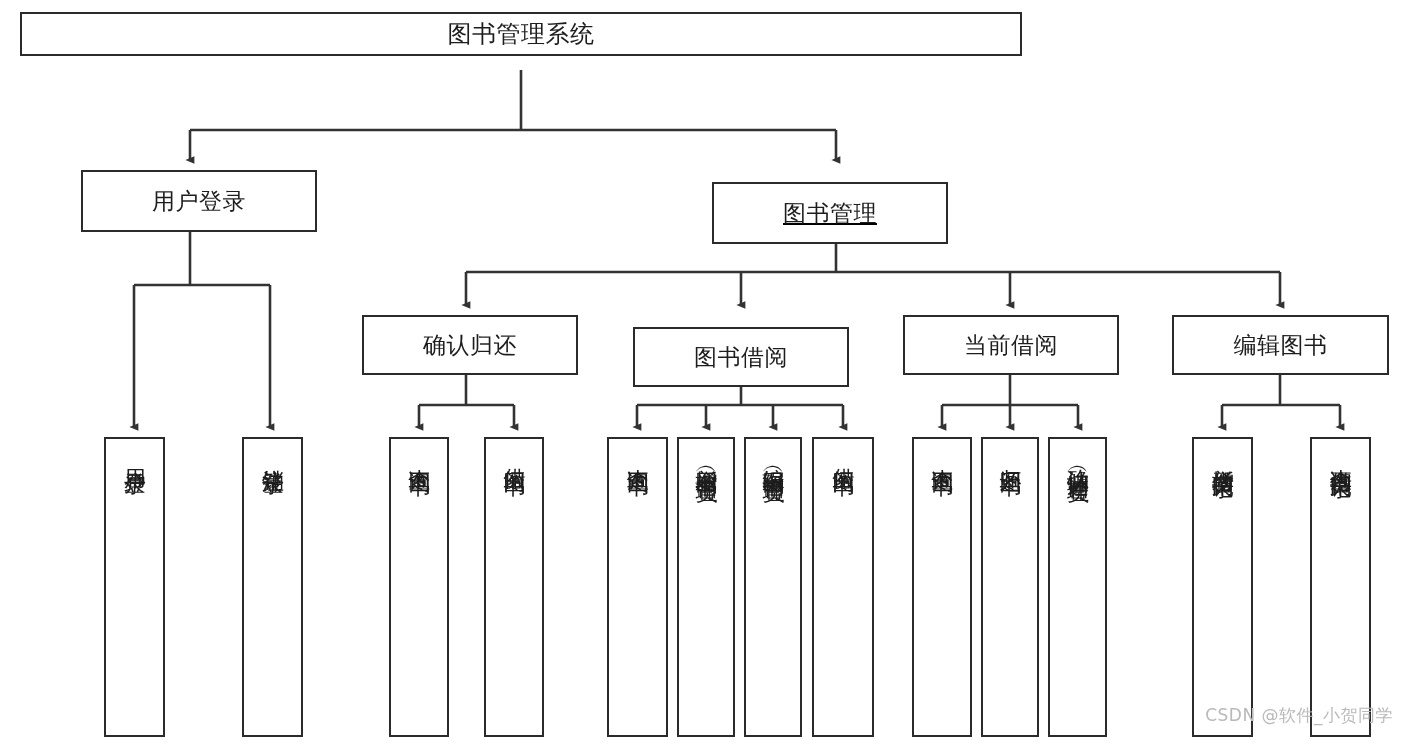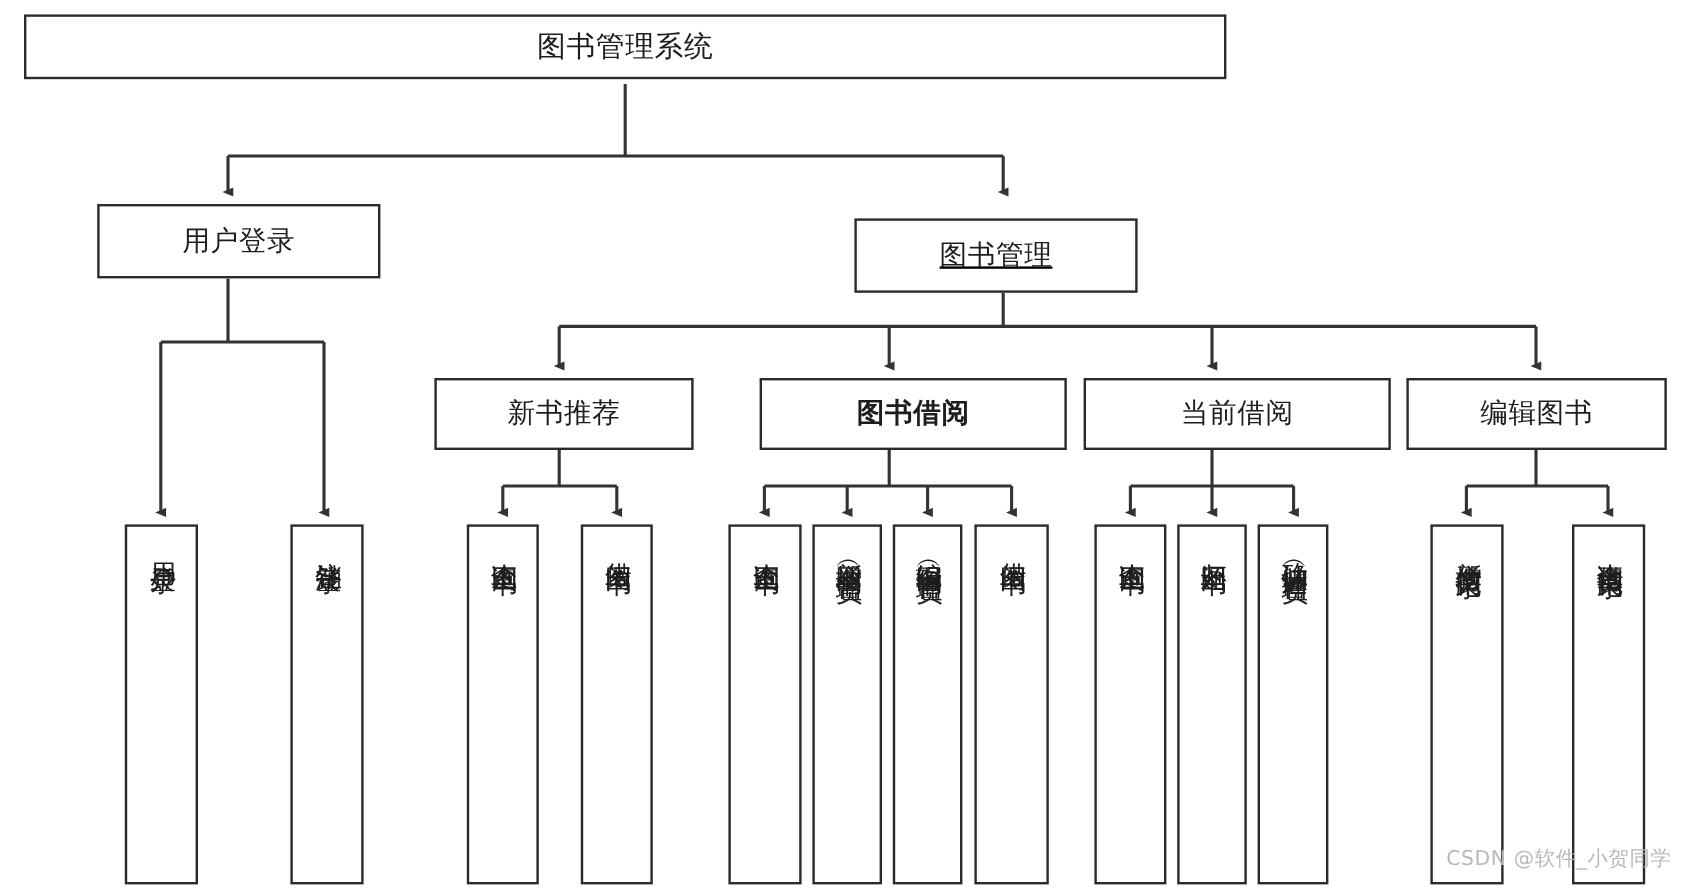--- a/index.html
+++ b/index.html
@@ -133,41 +133,41 @@
       <path d="M1010,405 L1010,427" marker-end="url(#arrow)"></path>
       <path d="M1078,405 L1078,427" marker-end="url(#arrow)"></path>
 
       <path d="M1280,375 L1280,405"></path>
       <path d="M1222,405 L1340,405"></path>
       <path d="M1222,405 L1222,427" marker-end="url(#arrow)"></path>
       <path d="M1340,405 L1340,427" marker-end="url(#arrow)"></path>
     </g>
   </svg>
 
-  <div class="node-box level-root" style="left:20px; top:12px; width:1002px; height:54px;">
+  <div class="node-box level-root" style="left:20px; top:12px; width:1002px; height:44px;">
     <span class="node-label">图书管理系统</span>
   </div>
 
   <div class="node-box level-two" style="left:81px; top:170px; width:236px; height:62px;">
     <span class="node-label">用户登录</span>
   </div>
 
   <div class="node-box level-two" style="left:712px; top:182px; width:236px; height:62px;text-decoration:underline;">
     <span class="node-label">图书管理</span>
   </div>
 
   <div class="node-box level-three" style="left:362px; top:315px; width:216px; height:60px;">
-    <span class="node-label">新书推荐</span>
-  </div>
-
-  <div class="node-box level-three" style="left:633px; top:315px; width:256px; height:60px;font-weight:bold;">
+    <span class="node-label">确认归还</span>
+  </div>
+
+  <div class="node-box level-three" style="left:633px; top:327px; width:216px; height:60px;">
     <span class="node-label">图书借阅</span>
   </div>
 
-  <div class="node-box level-three" style="left:903px; top:315px; width:256px; height:60px;">
+  <div class="node-box level-three" style="left:903px; top:315px; width:216px; height:60px;">
     <span class="node-label">当前借阅</span>
   </div>
 
   <div class="node-box level-three" style="left:1172px; top:315px; width:217px; height:60px;">
     <span class="node-label">编辑图书</span>
   </div>
 
   <div class="node-box leaf" style="left:104px; top:437px; width:61px; height:300px;">
     <span class="node-label">用户登录</span>
   </div>

